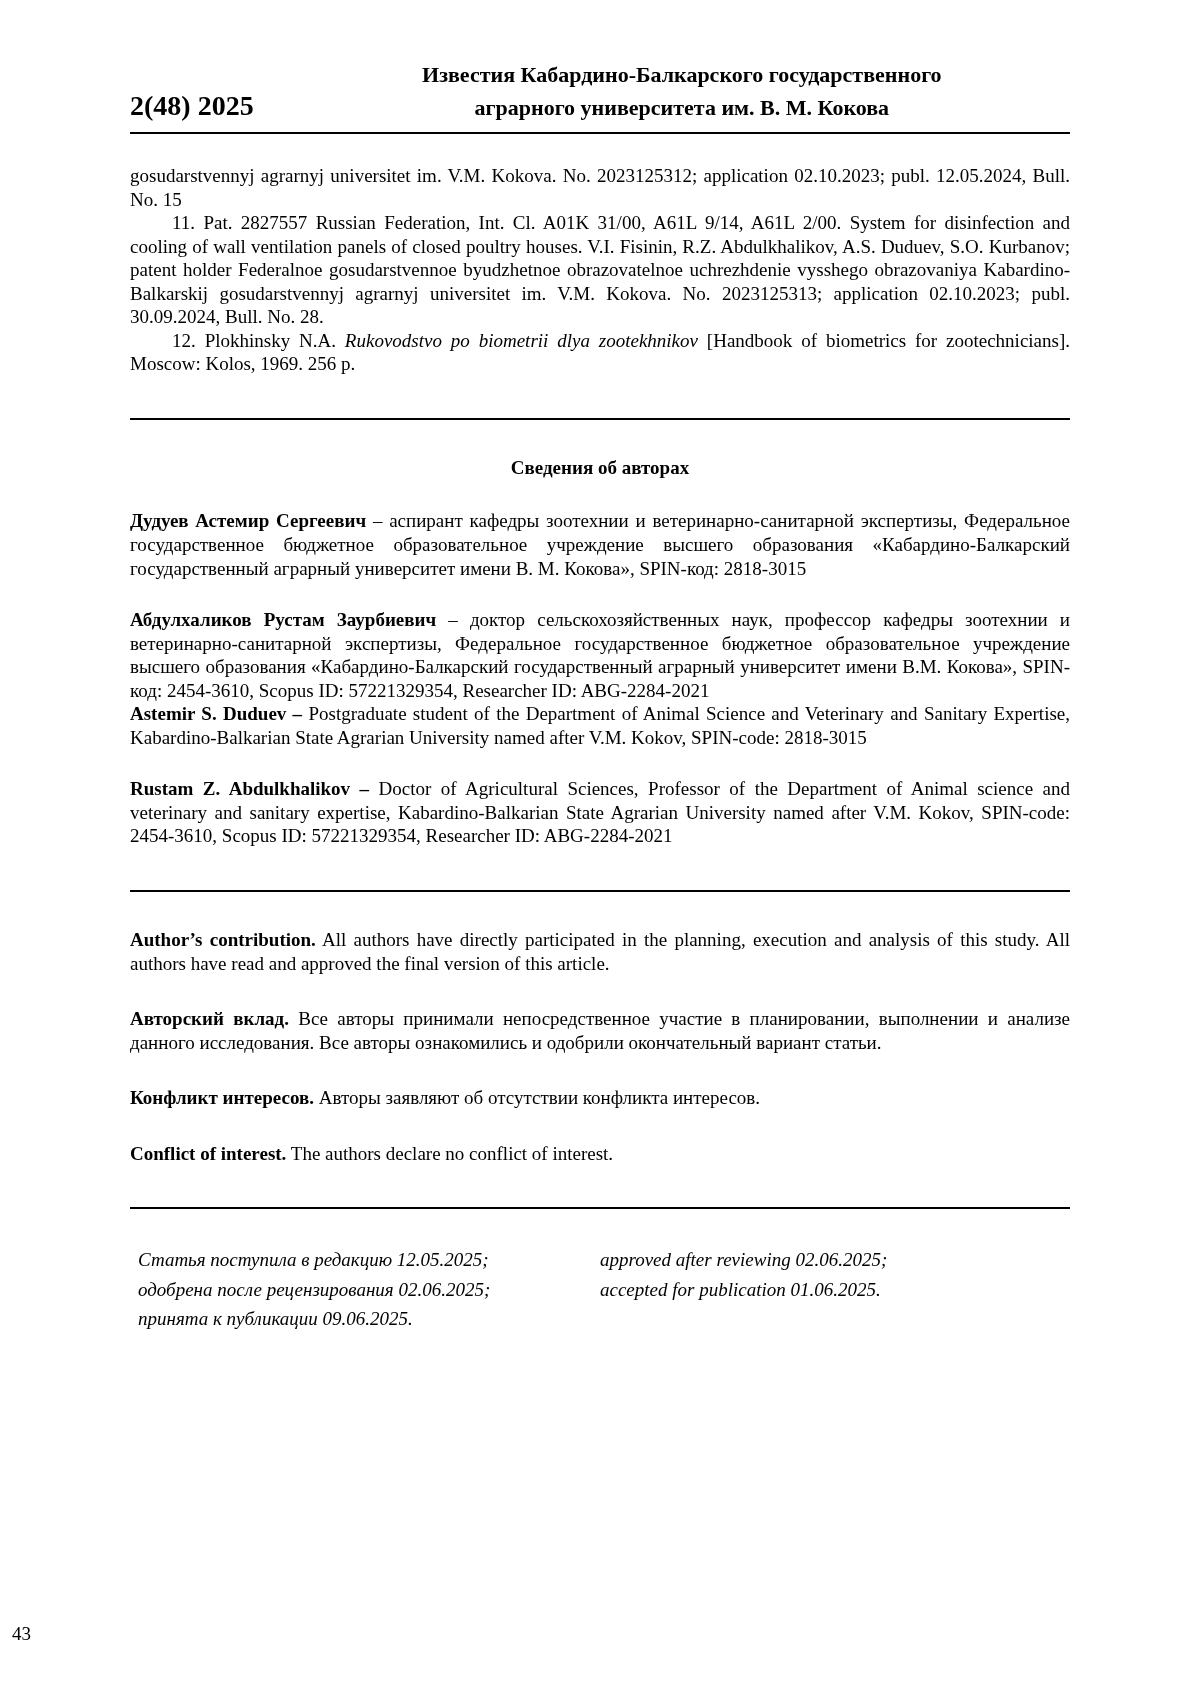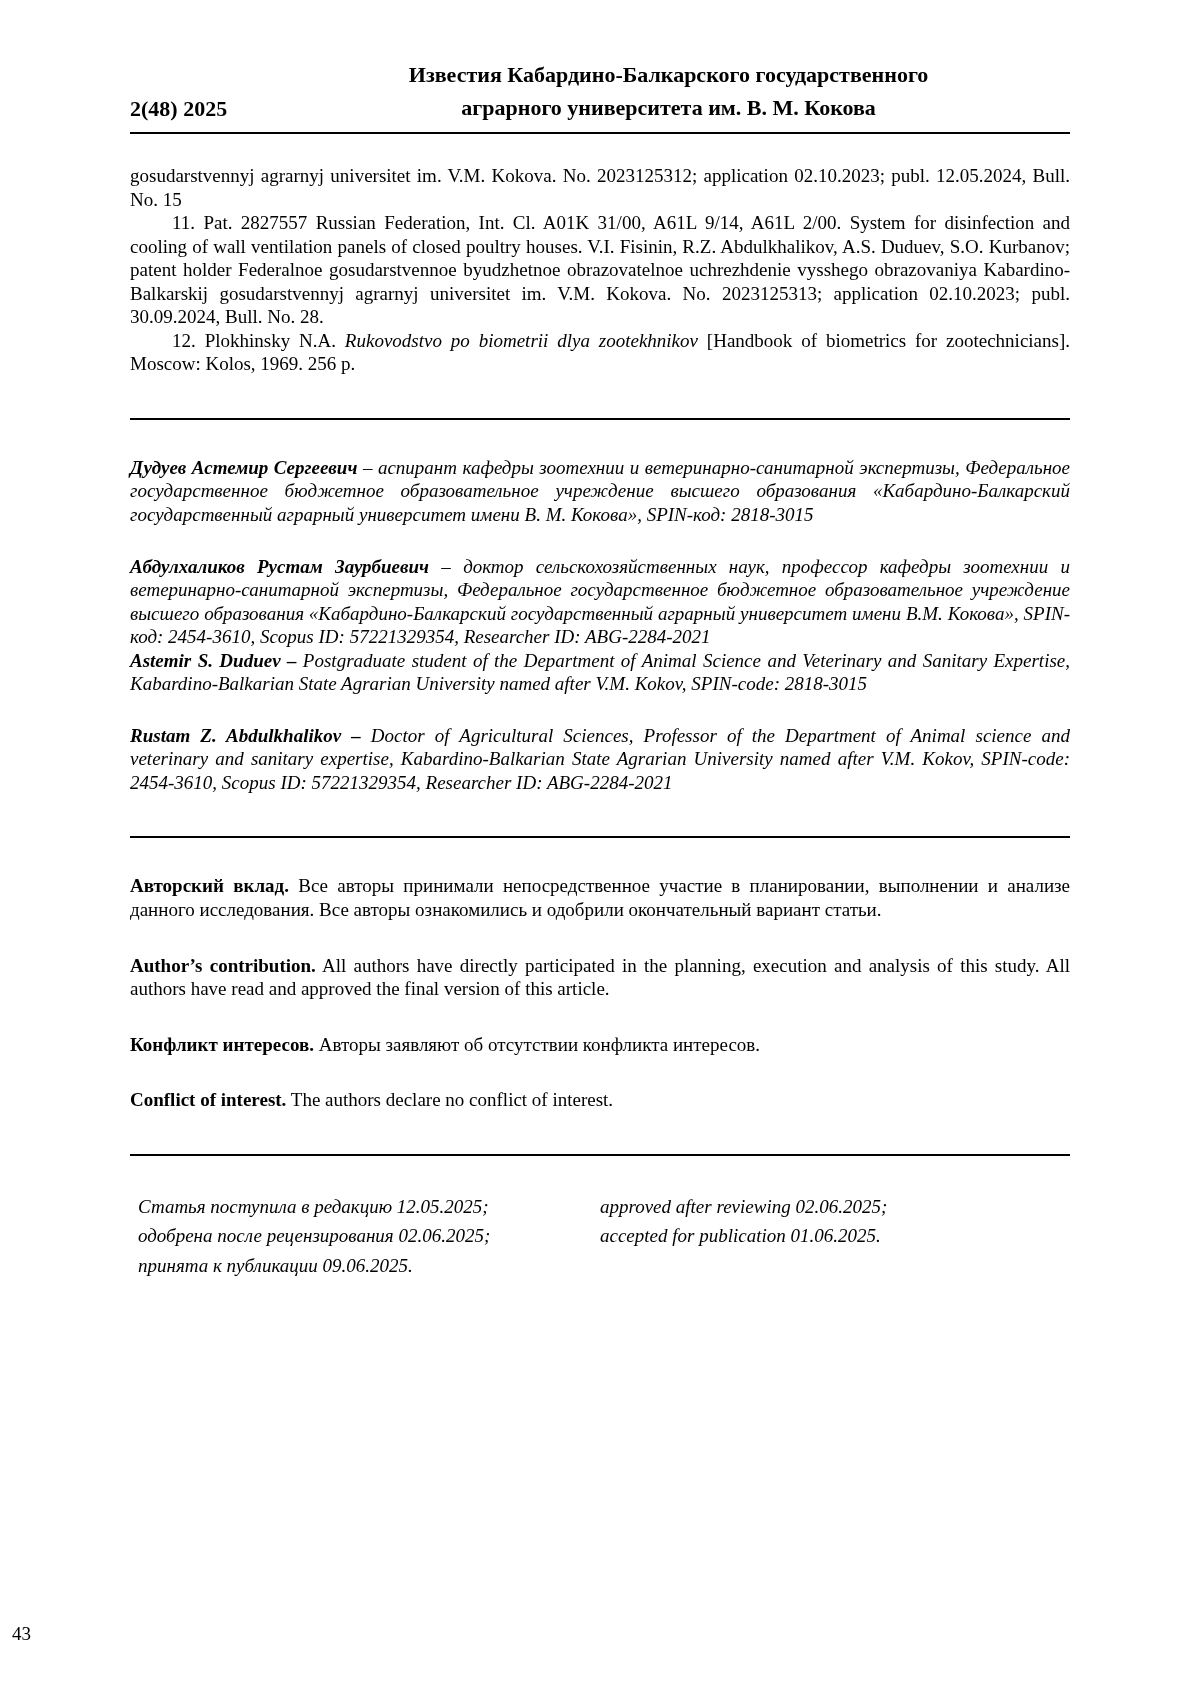--- a/index.html
+++ b/index.html
@@ -5,32 +5,32 @@
   html, body { margin:0; padding:0; }
   body {
     width:1200px; height:1697px; background:#ffffff; color:#000;
     font-family:"Liberation Serif","DejaVu Serif",serif;
   }
   .page {
     position:relative; width:1200px; height:1697px;
     padding:58px 130px 40px; box-sizing:border-box; overflow:hidden;
   }
   .page-header { display:flex; justify-content:space-between; align-items:flex-end; }
-  .issue { font-weight:bold; font-size:22px; white-space:nowrap; padding-bottom:2px; }
+  .issue { font-weight:bold; font-size:28px; white-space:nowrap; padding-bottom:2px; }
   .journal-title { flex:1; font-weight:bold; font-size:22px; text-align:center; line-height:1.5; margin-left:40px; }
   .header-rule { border:none; border-top:2px solid #000; margin:8px 0 0; }
   .content { margin-top:30px; font-size:19px; line-height:1.24; }
   p { margin:0; text-align:justify; }
   .indent { text-indent:42px; }
   .i { font-style:italic; }
   .b { font-weight:bold; }
   .rule { border:none; border-top:2px solid #000; margin:42px 0 36px; }
   .section-heading { font-size:19px; font-weight:bold; text-align:center; margin:0 0 30px; }
   .section-heading.en { margin-top:34px; }
-  .para-block p { margin-bottom:28px;font-style:italic; }
+  .para-block p { margin-bottom:28px; }
   .para-block p:last-child { margin-bottom:0; }
   .contrib p { margin-bottom:32px; }
   .contrib p:last-child { margin-bottom:0; }
   .submission { display:flex; font-style:italic; line-height:1.55; margin-top:24px; }
   .submission-col { width:50%; }
   .submission-col.ru { padding-left:8px; box-sizing:border-box; }
   .page-number { position:absolute; left:12px; right:0; bottom:52px; text-align:left; font-size:19px; }
 </style>
 </head>
 <body>
@@ -49,37 +49,38 @@
   <div class="content">
 
     <div class="refs">
       <p>gosudarstvennyj agrarnyj universitet im. V.M. Kokova. No. 2023125312; application 02.10.2023; publ. 12.05.2024, Bull. No. 15</p>
       <p class="indent">11. Pat. 2827557 Russian Federation, Int. Cl. A01K 31/00, A61L 9/14, A61L 2/00. System for disinfection and cooling of wall ventilation panels of closed poultry houses. V.I. Fisinin, R.Z. Abdulkhalikov, A.S. Duduev, S.O. Kurbanov; patent holder Federalnoe gosudarstvennoe byudzhetnoe obrazovatelnoe uchrezhdenie vysshego obrazovaniya Kabardino-Balkarskij gosudarstvennyj agrarnyj universitet im. V.M. Kokova. No. 2023125313; application 02.10.2023; publ. 30.09.2024, Bull. No. 28.</p>
       <p class="indent"><span>12. Plokhinsky N.A. </span><span class="i">Rukovodstvo po biometrii dlya zootekhnikov</span><span> [Handbook of biometrics for zootechnicians]. Moscow: Kolos, 1969. 256 p.</span></p>
     </div>
 
     <hr class="rule">
 
+    <h2 class="section-heading">Сведения об авторах</h2>
 
     <div class="para-block">
       <p><span class="b">Дудуев Астемир Сергеевич</span><span> – аспирант кафедры зоотехнии и ветеринарно-санитарной экспертизы, Федеральное государственное бюджетное образовательное учреждение высшего образования «Кабардино-Балкарский государственный аграрный университет имени В. М. Кокова», SPIN-код: 2818-3015</span></p>
       <p><span class="b">Абдулхаликов Рустам Заурбиевич</span><span> – доктор сельскохозяйственных наук, профессор кафедры зоотехнии и ветеринарно-санитарной экспертизы, Федеральное государственное бюджетное образовательное учреждение высшего образования «Кабардино-Балкарский государственный аграрный университет имени В.М. Кокова», SPIN-код: 2454-3610, Scopus ID: 57221329354, Researcher ID: ABG-2284-2021</span></p>
     </div>
 
 
     <div class="para-block">
       <p><span class="b">Astemir S. Duduev – </span><span>Postgraduate student of the Department of Animal Science and Veterinary and Sanitary Expertise, Kabardino-Balkarian State Agrarian University named after V.M. Kokov, SPIN-code: 2818-3015</span></p>
       <p><span class="b">Rustam Z. Abdulkhalikov – </span><span>Doctor of Agricultural Sciences, Professor of the Department of Animal science and veterinary and sanitary expertise, Kabardino-Balkarian State Agrarian University named after V.M. Kokov, SPIN-code: 2454-3610, Scopus ID: 57221329354, Researcher ID: ABG-2284-2021</span></p>
     </div>
 
     <hr class="rule">
 
     <div class="contrib">
+      <p><span class="b">Author’s contribution.</span><span> All authors have directly participated in the planning, execution and analysis of this study. All authors have read and approved the final version of this article.</span></p>
       <p><span class="b">Авторский вклад.</span><span> Все авторы принимали непосредственное участие в планировании, выполнении и анализе данного исследования. Все авторы ознакомились и одобрили окончательный вариант статьи.</span></p>
-      <p><span class="b">Author’s contribution.</span><span> All authors have directly participated in the planning, execution and analysis of this study. All authors have read and approved the final version of this article.</span></p>
       <p><span class="b">Конфликт интересов.</span><span> Авторы заявляют об отсутствии конфликта интересов.</span></p>
       <p><span class="b">Conflict of interest.</span><span> The authors declare no conflict of interest.</span></p>
     </div>
 
     <hr class="rule">
 
     <div class="submission">
       <div class="submission-col ru">
         <div>Статья поступила в редакцию 12.05.2025;</div>
         <div>одобрена после рецензирования 02.06.2025;</div>

